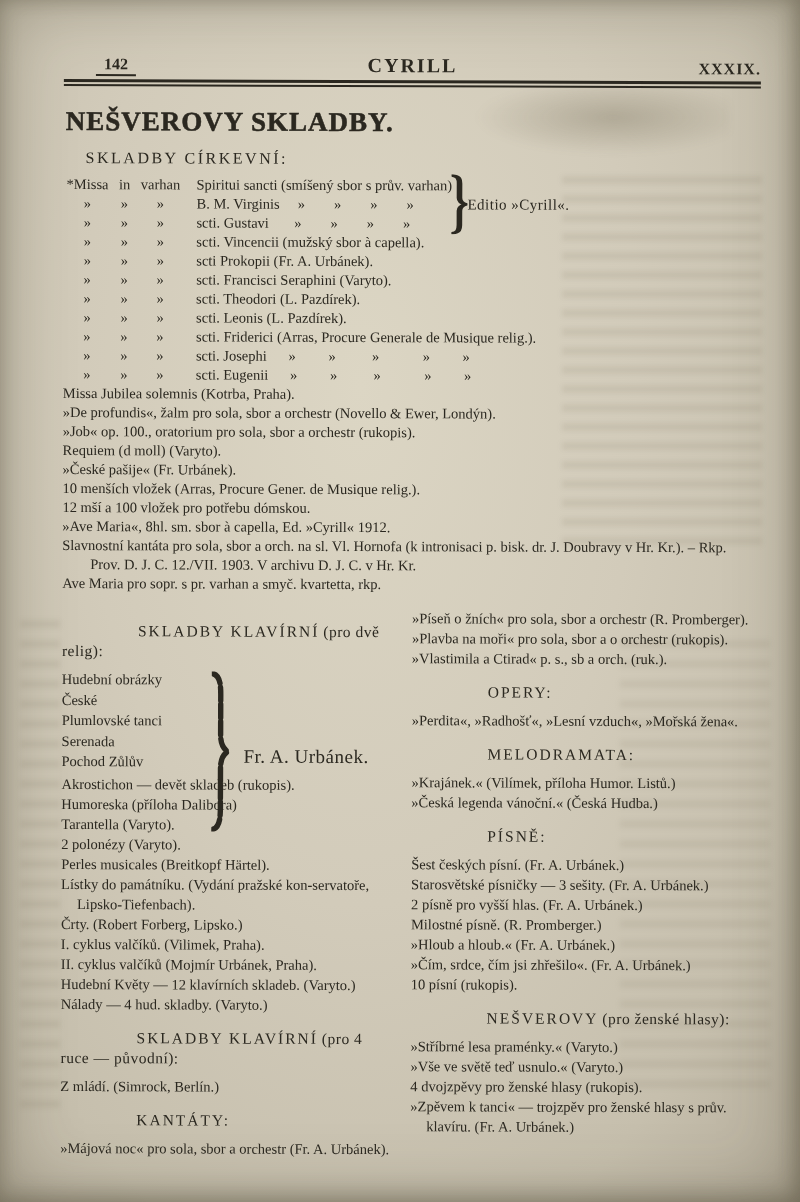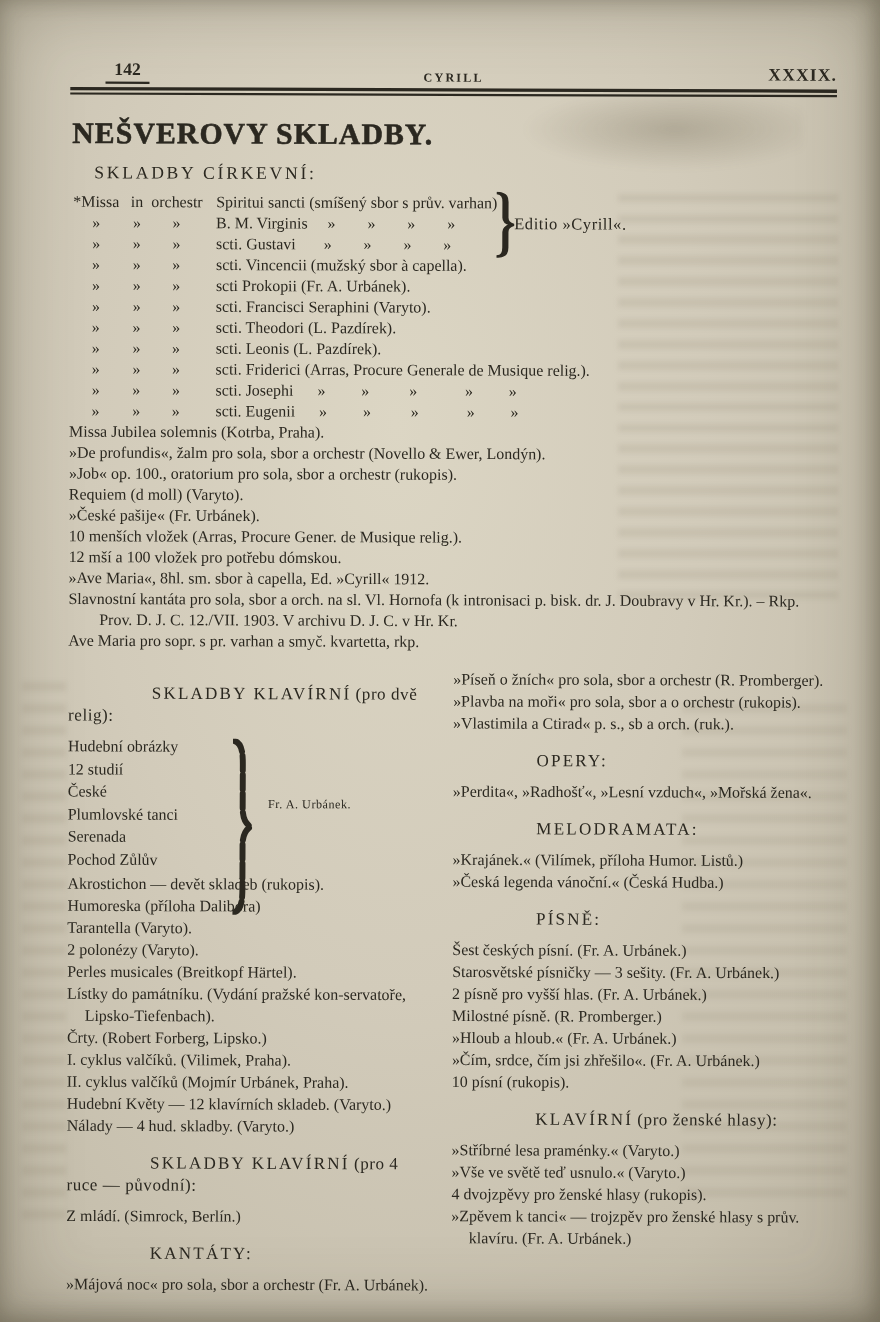--- a/index.html
+++ b/index.html
@@ -18,21 +18,21 @@
       background:repeating-linear-gradient(180deg, rgba(122,112,90,.10) 0 8px, rgba(0,0,0,0) 8px 20px);}
   .g3{left:20px;top:620px;width:40px;height:500px;
       background:repeating-linear-gradient(180deg, rgba(122,112,90,.12) 0 8px, rgba(0,0,0,0) 8px 20px);}
   .blotch{right:70px;top:86px;width:260px;height:70px;
       background:radial-gradient(ellipse at 55% 45%, rgba(92,84,62,.28), rgba(0,0,0,0) 68%);filter:blur(3px);position:absolute;}
 
   .content{position:absolute;left:64px;top:52px;width:697px;transform:rotate(.2deg);transform-origin:top left;}
 
   .hdr{position:relative;display:flex;align-items:flex-end;font-weight:bold;font-size:16px;height:24px;}
   .pgnum{margin-left:32px;padding:0 8px 1px 8px;border-bottom:2px solid #2b2820;}
-  .journal{position:absolute;left:50%;transform:translateX(-50%);font-size:11px;letter-spacing:2px;}
+  .journal{position:absolute;left:50%;transform:translateX(-50%);font-size:20px;letter-spacing:2px;}
   .volume{margin-left:auto;letter-spacing:1px;margin-top:45px;}
   .rule{margin-top:3px;height:2px;border-top:3px solid #2b2820;border-bottom:2px solid #2b2820;}
 
   .title{margin:20px 0 0 2px;font-size:27px;font-weight:bold;letter-spacing:1px;-webkit-text-stroke:.5px #2b2820;}
   h2{font-weight:normal;margin:0;}
   .sechead{font-size:16px;margin:10px 0 6px 0;}
   .caps{letter-spacing:2.5px;}
   .rest{letter-spacing:.5px;}
   .church-head{margin:12px 0 8px 22px;}
 
@@ -51,21 +51,21 @@
   .col-l{width:334px;}
   .col-r{width:347px;}
   .colhead{font-size:15.5px;text-indent:30px;line-height:20px;margin:14px 0 8px 0;}
   .colhead .caps{letter-spacing:2px;margin-left:46px;}
   .item{margin:0;font-size:14.5px;line-height:20px;padding-left:16px;text-indent:-16px;}
 
   .brace-block{position:relative;margin-bottom:2px;}
   .brace-block ul{list-style:none;margin:0;padding:0;font-size:14.5px;}
   .brace-block li{line-height:20.5px;}
   .pbrace{position:absolute;left:150px;top:2px;}
-  .brace-label{position:absolute;left:182px;top:56px;font-size:11px;letter-spacing:.5px;white-space:nowrap;}
+  .brace-label{position:absolute;left:182px;top:76px;font-size:19px;letter-spacing:.5px;white-space:nowrap;}
 </style>
 </head>
 <body>
 
 <div class="page">
   <div class="ghost g1"></div>
   <div class="ghost g2"></div>
   <div class="ghost g3"></div>
   <div class="blotch"></div>
 
@@ -83,21 +83,21 @@
     <h2 class="sechead church-head">
       <span class="caps">SKLADBY CÍRKEVNÍ:</span>
     </h2>
 
     <div class="missa-wrap">
       <div>
 
           <div class="mrow">
             <span>*Missa</span>
             <span>in</span>
-            <span>orchestr</span>
+            <span>varhan</span>
             <span class="mc4">Spiritui sancti (smíšený sbor s prův. varhan)</span>
           </div>
 
           <div class="mrow">
             <span>»</span>
             <span>»</span>
             <span>»</span>
             <span class="mc4">B. M. Virginis     »        »        »        »</span>
           </div>
 
@@ -204,21 +204,20 @@
           <span class="caps">SKLADBY KLAVÍRNÍ</span>
           <span class="rest">(pro dvě relig):</span>
         </h2>
 
         <div class="brace-block">
           <ul>
 
               <li>Hudební obrázky</li>
 
 
-              <li>12 studií</li>
 
               <li>České</li>
 
 
               <li>Plumlovské tanci</li>
 
               <li>Serenada</li>
 
               <li>Pochod Zůlův</li>
             </ul>
@@ -315,21 +314,21 @@
             <p class="item">Milostné písně. (R. Promberger.)</p>
 
             <p class="item">»Hloub a hloub.« (Fr. A. Urbánek.)</p>
 
             <p class="item">»Čím, srdce, čím jsi zhřešilo«. (Fr. A. Urbánek.)</p>
 
             <p class="item">10 písní (rukopis).</p>
           </div>
 
         <h2 class="sechead colhead">
-          <span class="caps">KLAVÍRNÍ</span>
+          <span class="caps">NEŠVEROVY</span>
           <span class="rest">(pro ženské hlasy):</span>
         </h2>
         <div>
 
             <p class="item">»Stříbrné lesa praménky.« (Varyto.)</p>
 
             <p class="item">»Vše ve světě teď usnulo.« (Varyto.)</p>
 
             <p class="item">4 dvojzpěvy pro ženské hlasy (rukopis).</p>
 

